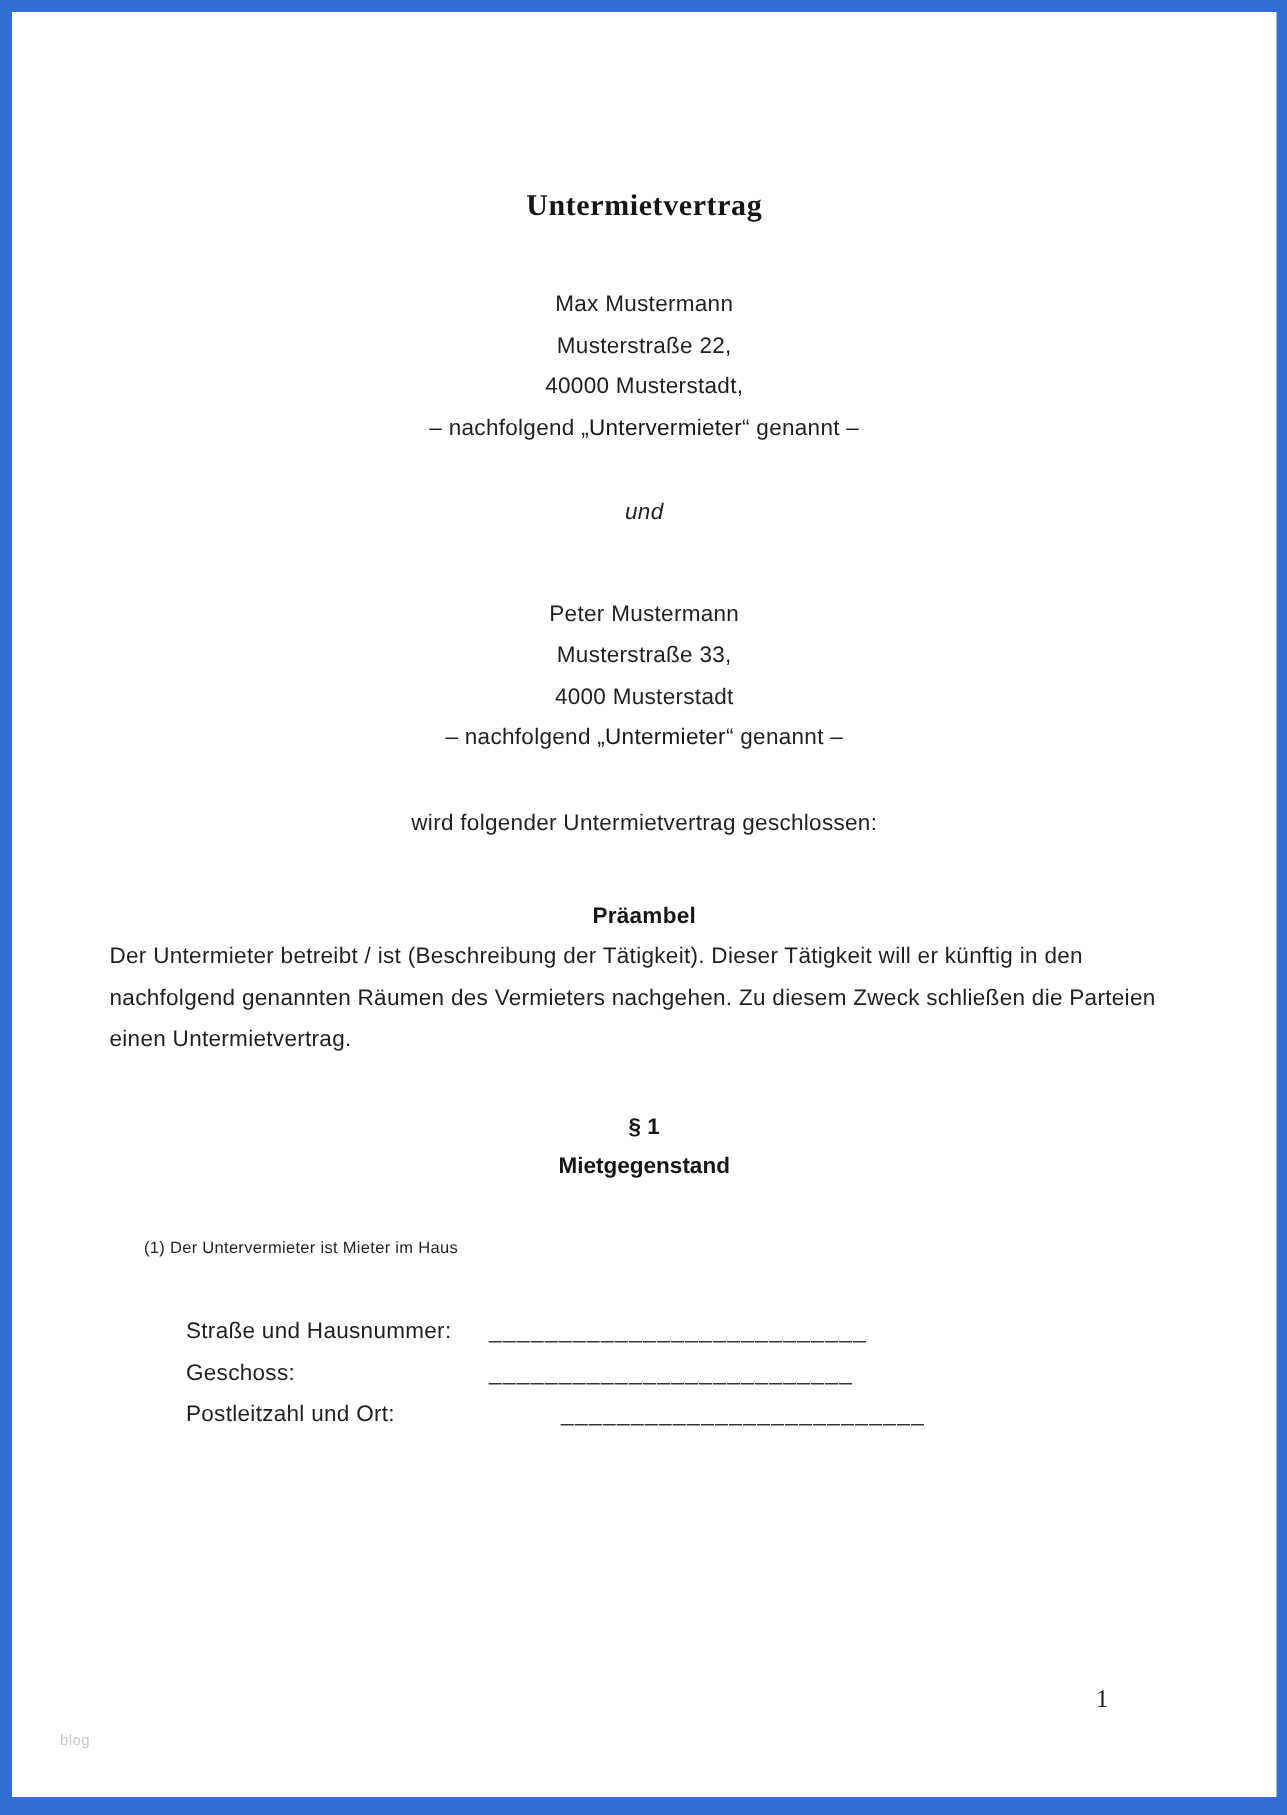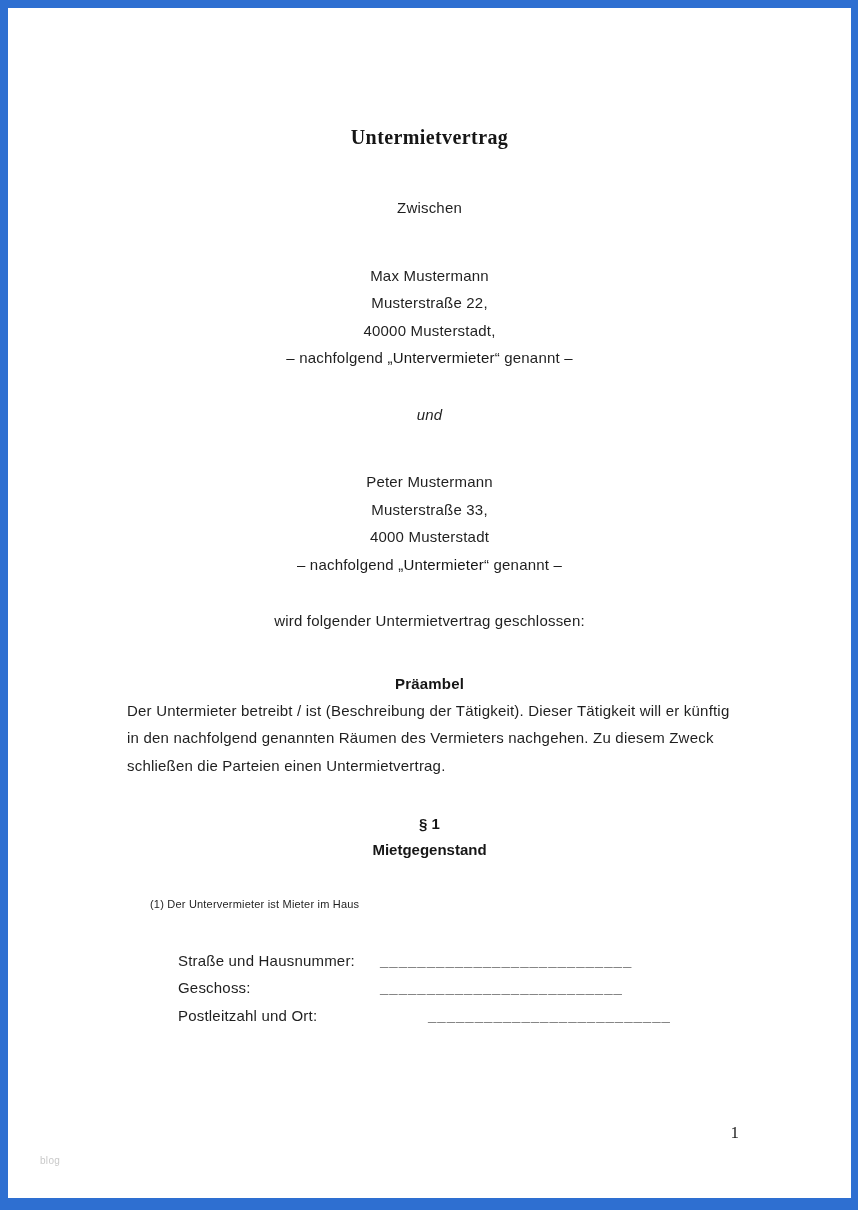--- a/index.html
+++ b/index.html
@@ -16,21 +16,21 @@
     border-style: solid;
     border-color: #2e6fd1;
     border-width: 8px 7px 12px 8px;
     overflow: hidden;
     font-family: "Liberation Sans", sans-serif;
     color: #1f1f1f;
   }
   .content {
     box-sizing: border-box;
     width: 100%;
-    padding: 0 119px;
+    padding: 0 65px;
   }
   .doc-title {
     margin-top: 118px;
     text-align: center;
     font-family: "Liberation Serif", serif;
     font-weight: bold;
     font-size: 20px;
     letter-spacing: 0.4px;
     color: #161616;
   }
@@ -99,21 +99,20 @@
     letter-spacing: 0.2px;
   }
   .field-label {
     width: 202px;
     flex: 0 0 auto;
   }
   .field-blank {
     white-space: nowrap;
     letter-spacing: 1px;
     color: #2a2a2a;
-    font-weight: bold;
   }
   .field-row.indent-extra .field-blank {
     margin-left: 48px;
   }
   .bold { font-weight: normal; color: #161616; }
   .page-number {
     position: absolute;
     right: 112px;
     bottom: 55px;
     font-family: "Liberation Serif", serif;
@@ -130,21 +129,20 @@
   }
 </style>
 </head>
 <body>
 
 <div class="page">
   <div class="content">
 
     <div class="doc-title">Untermietvertrag</div>
 
-    <div class="center-line mt-zwischen">Zwischen</div>
 
     <div class="party-block">
       <div class="center-line">Max Mustermann</div>
       <div class="center-line">Musterstraße 22,</div>
       <div class="center-line">40000 Musterstadt,</div>
       <div class="center-line"><span>– nachfolgend „</span><span class="bold">Untervermieter</span><span>“ genannt –</span></div>
     </div>
 
     <div class="center-line mt-und">und</div>
 

